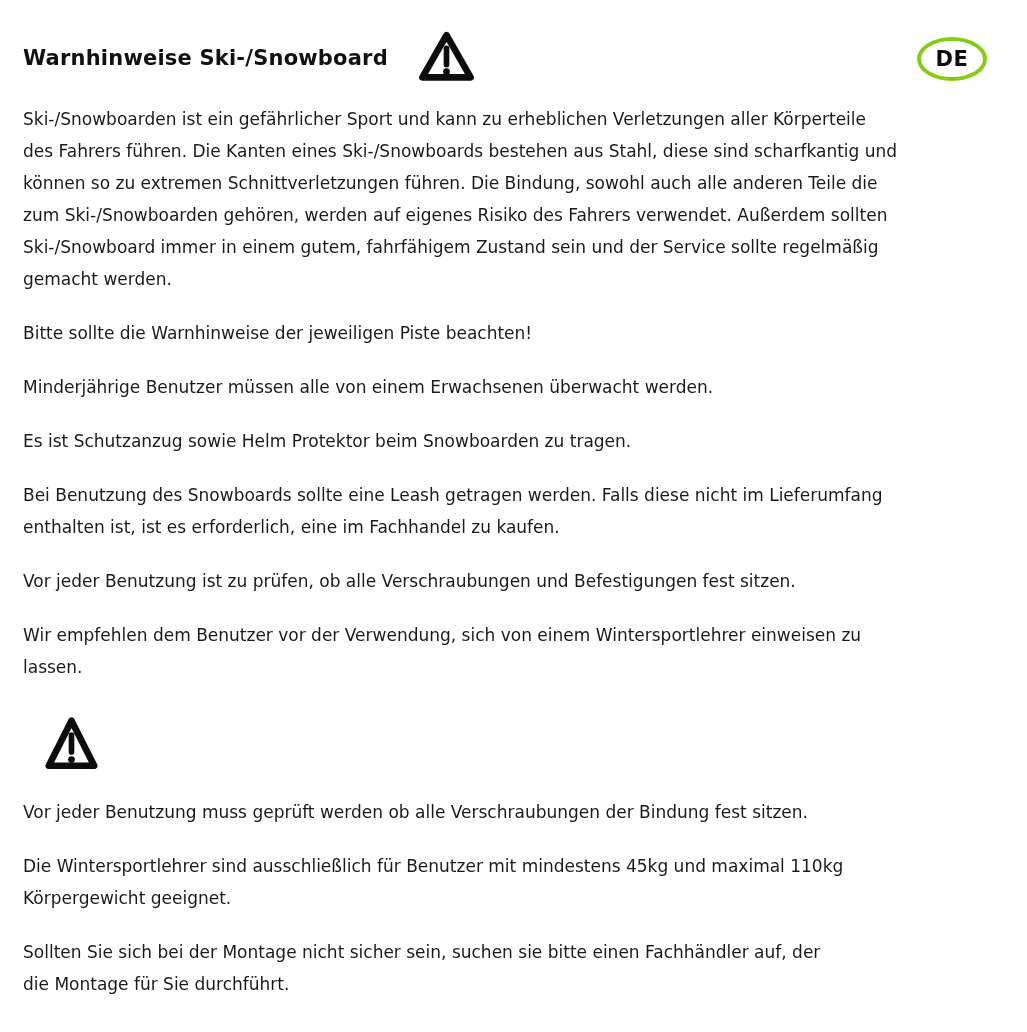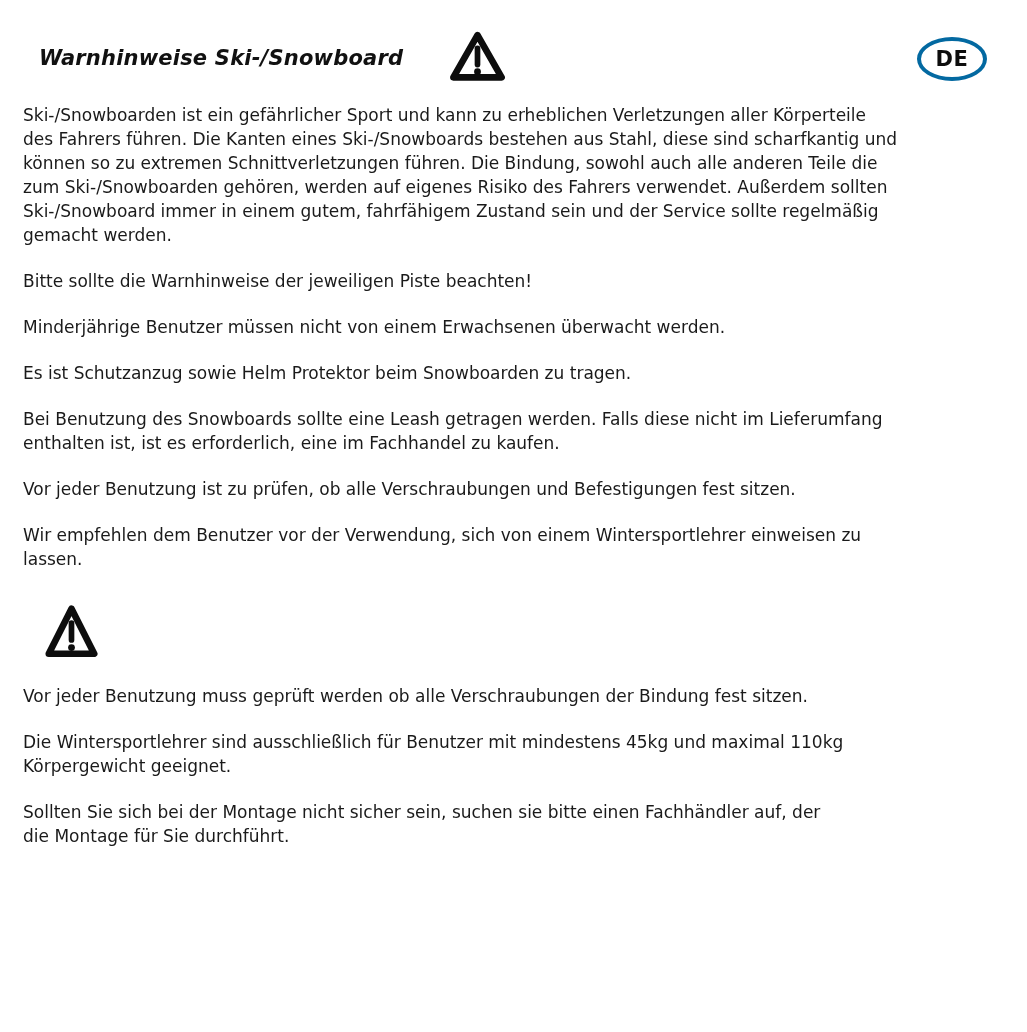--- a/index.html
+++ b/index.html
@@ -22,48 +22,47 @@
   .section-header {
     display: flex;
     align-items: center;
     margin: 0 0 16px 0;
   }
   .section-title {
     font-size: 21px;
     font-weight: bold;
     color: #111111;
     letter-spacing: 0.2px;
-    margin: 16px;
+    margin: 0;
     line-height: 1.2;
-    font-style: italic;
   }
   .warn-icon {
     margin-left: 30px;
     flex: 0 0 auto;
     display: block;
   }
   .lang-badge {
     margin-left: auto;
     margin-right: 10px;
     width: 62px;
     height: 36px;
-    border: 4px solid #0369a1;
+    border: 4px solid #84cc16;
     border-radius: 50%;
     display: flex;
     align-items: center;
     justify-content: center;
     font-size: 21px;
     font-weight: bold;
     color: #0d0d0d;
     letter-spacing: 0.5px;
     box-sizing: content-box;
   }
   .body-text {
     font-size: 17px;
-    line-height: 24px;
+    line-height: 32px;
     margin: 0 0 22px 0;
     white-space: pre-line;
     color: #1a1a1a;
   }
   .section-2 .section-header {
     margin-top: 32px;
     margin-bottom: 20px;
   }
   .section-2 .warn-icon {
     margin-left: 22px;
@@ -87,21 +86,21 @@
       <span class="lang-badge">DE</span>
     </div>
 
     <p class="body-text">Ski-/Snowboarden ist ein gefährlicher Sport und kann zu erheblichen Verletzungen aller Körperteile
 des Fahrers führen. Die Kanten eines Ski-/Snowboards bestehen aus Stahl, diese sind scharfkantig und
 können so zu extremen Schnittverletzungen führen. Die Bindung, sowohl auch alle anderen Teile die
 zum Ski-/Snowboarden gehören, werden auf eigenes Risiko des Fahrers verwendet. Außerdem sollten
 Ski-/Snowboard immer in einem gutem, fahrfähigem Zustand sein und der Service sollte regelmäßig
 gemacht werden.</p>
     <p class="body-text">Bitte sollte die Warnhinweise der jeweiligen Piste beachten!</p>
-    <p class="body-text">Minderjährige Benutzer müssen nicht von einem Erwachsenen überwacht werden.</p>
+    <p class="body-text">Minderjährige Benutzer müssen alle von einem Erwachsenen überwacht werden.</p>
     <p class="body-text">Es ist Schutzanzug sowie Helm Protektor beim Snowboarden zu tragen.</p>
     <p class="body-text">Bei Benutzung des Snowboards sollte eine Leash getragen werden. Falls diese nicht im Lieferumfang
 enthalten ist, ist es erforderlich, eine im Fachhandel zu kaufen.</p>
     <p class="body-text">Vor jeder Benutzung ist zu prüfen, ob alle Verschraubungen und Befestigungen fest sitzen.</p>
     <p class="body-text">Wir empfehlen dem Benutzer vor der Verwendung, sich von einem Wintersportlehrer einweisen zu
 lassen.</p>
   </section>
 
   <section class="section-2">
     <div class="section-header">

